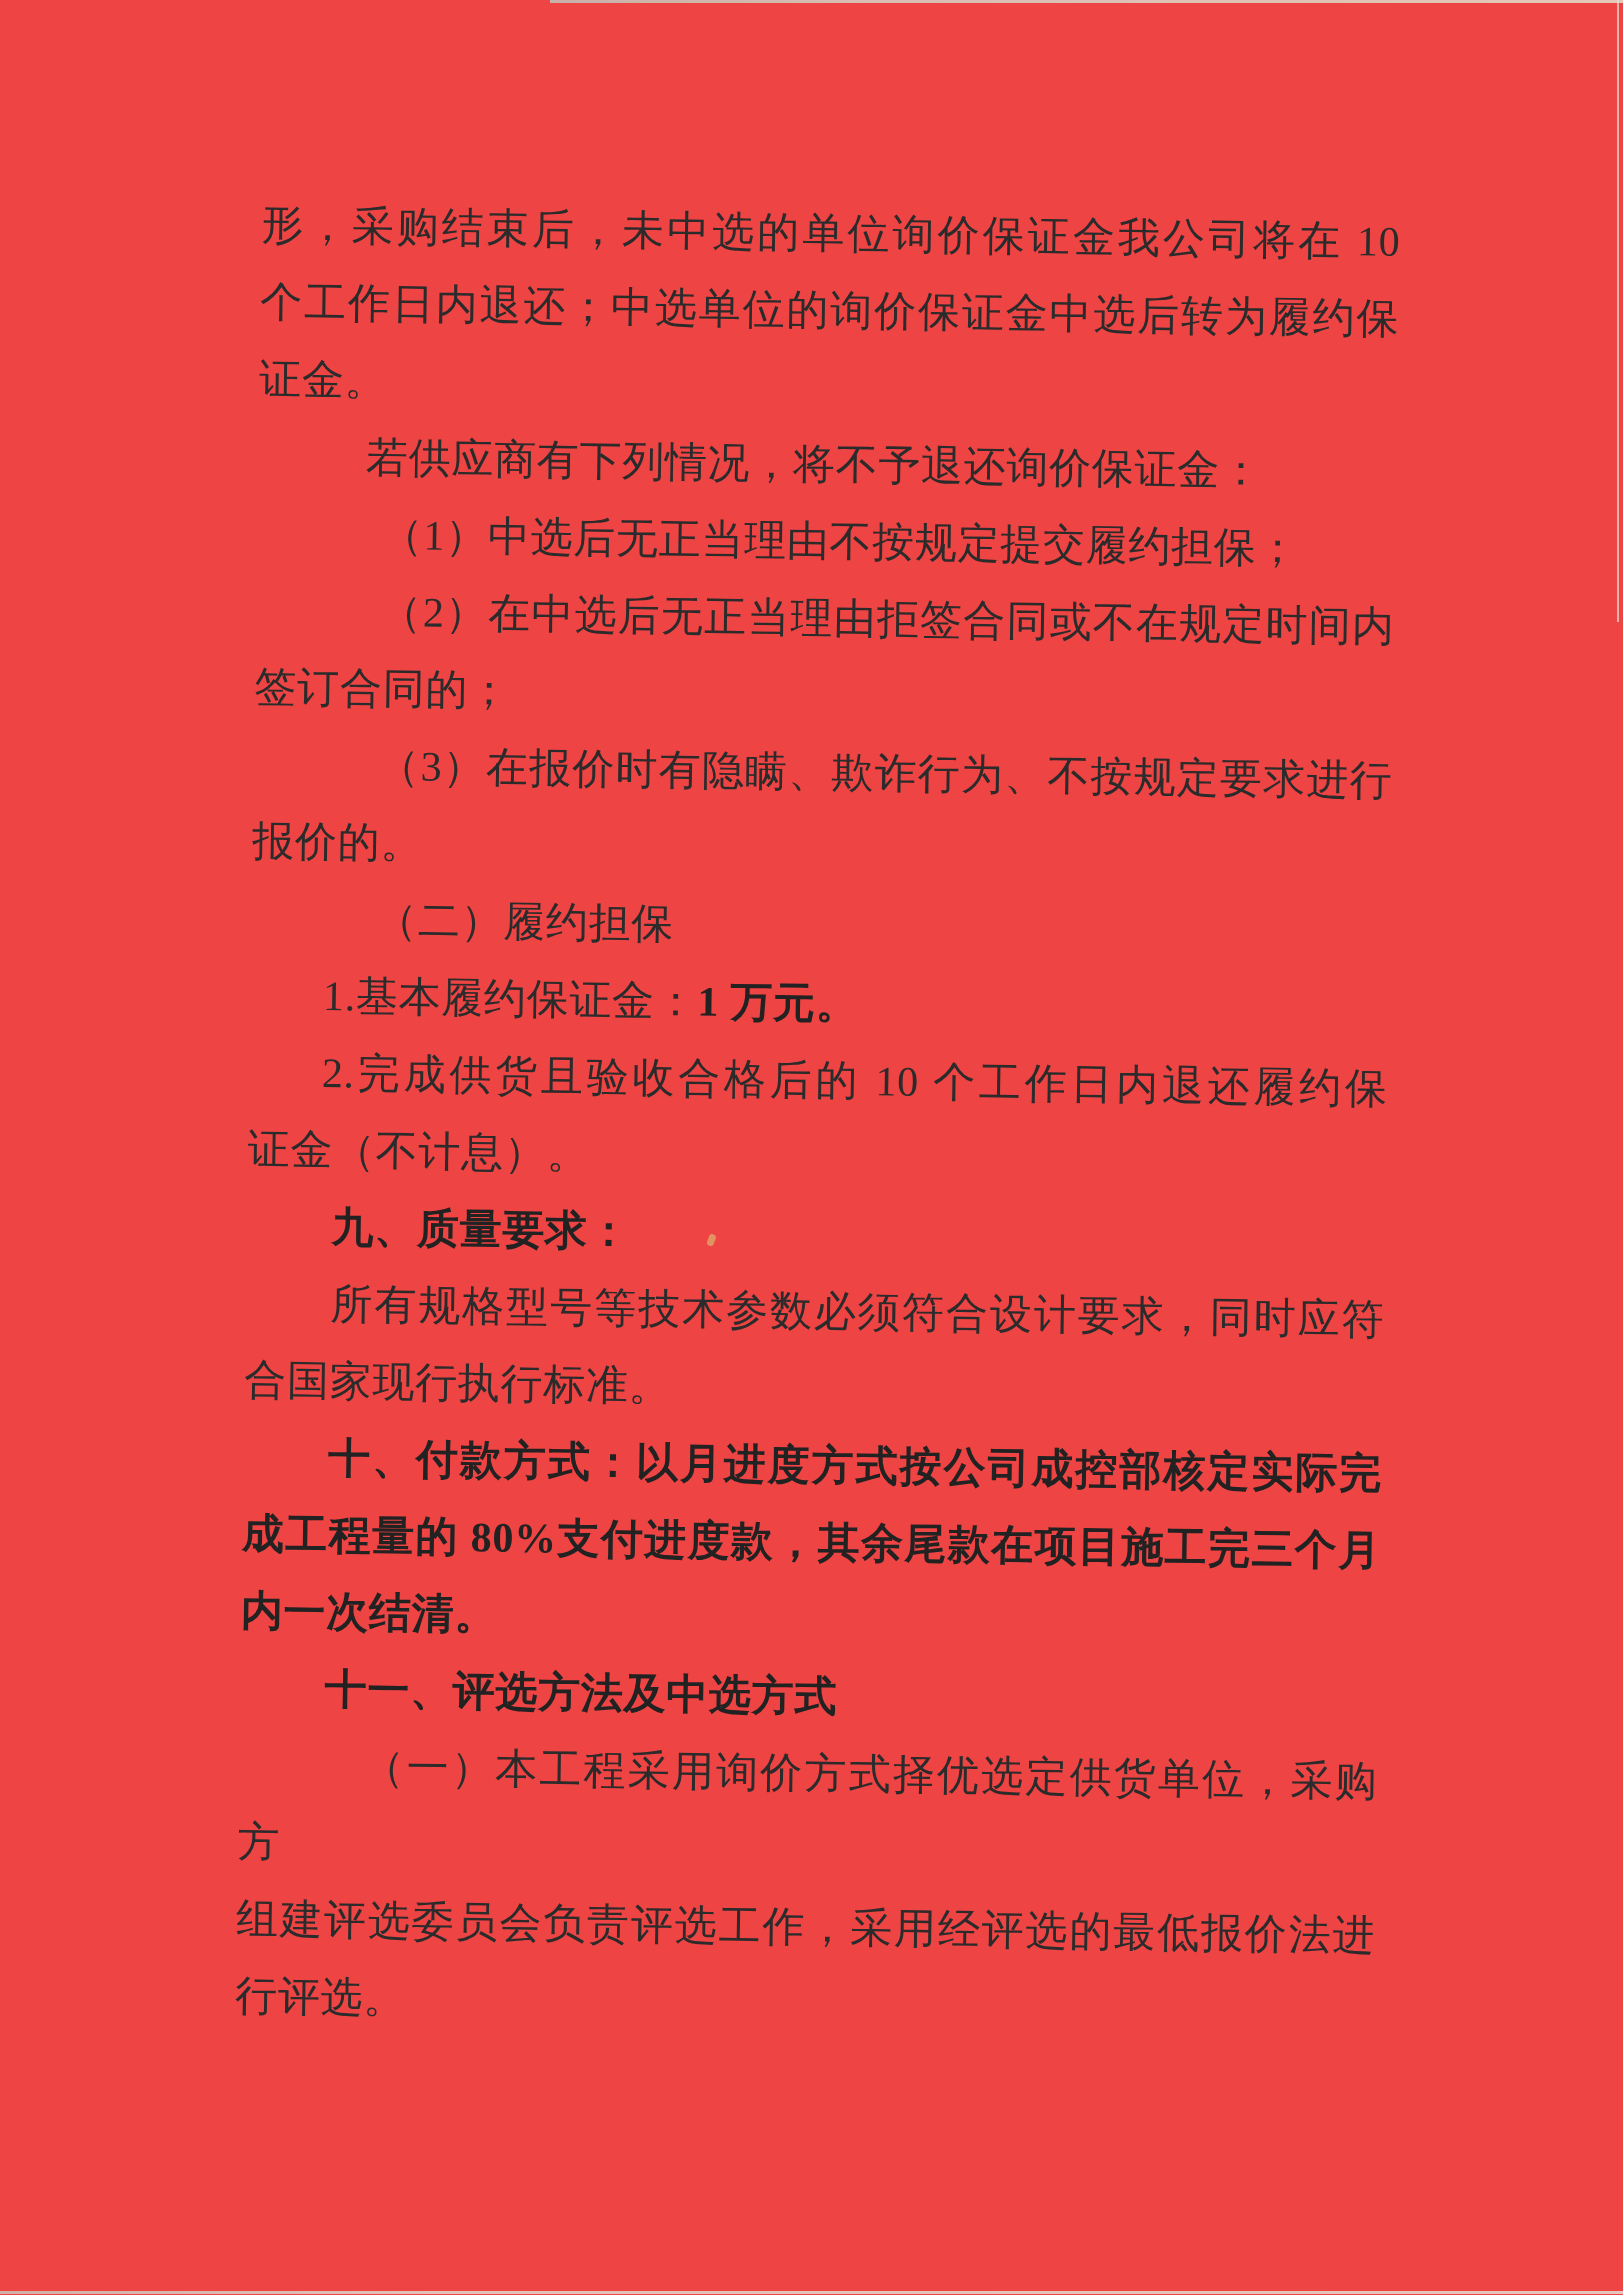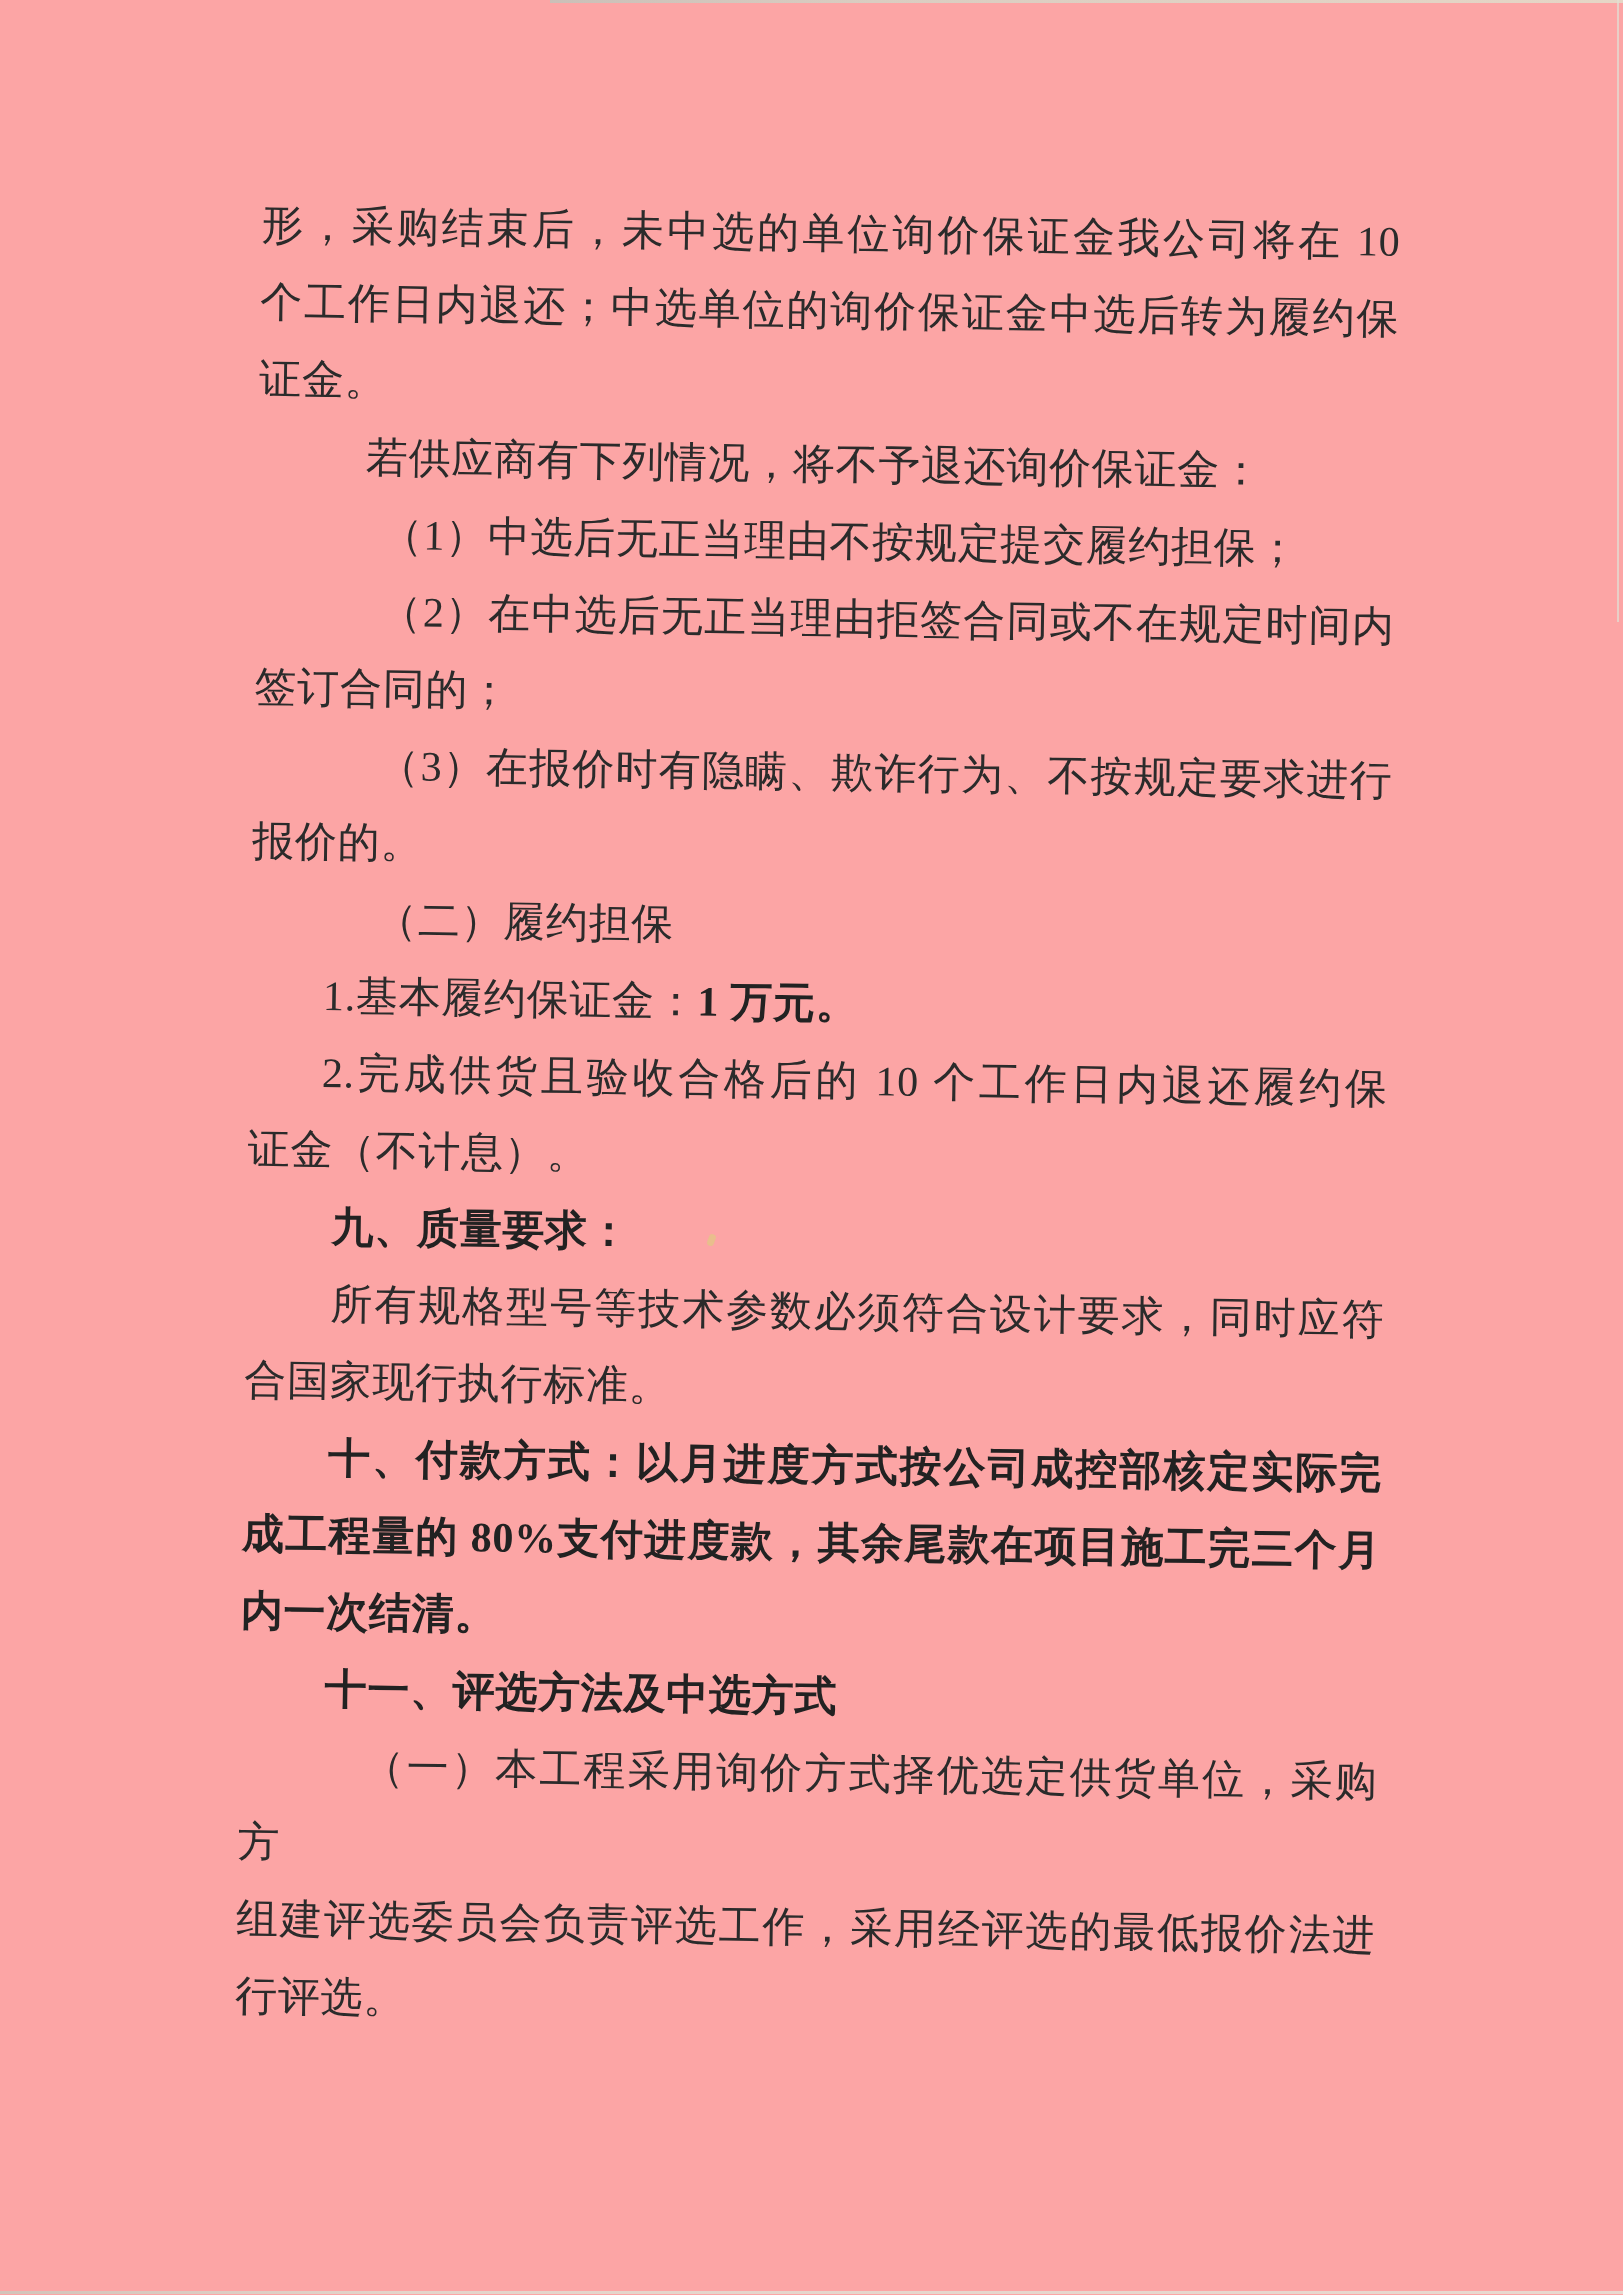--- a/index.html
+++ b/index.html
@@ -1,19 +1,19 @@
 <!DOCTYPE html>
 <html style="font-size:10.5px"><head>
 <meta charset="utf-8">
 <style>
   html,body{margin:0;padding:0;background:#9a9a9a;}
   .page{
     position:relative;
     width:1623px;height:2295px;
-    background:#fca5a5;
+    background:#ef4444;
     overflow:hidden;
     font-family:"Liberation Serif","DejaVu Serif",serif;
   }
   .text-block{
     position:absolute;
     left:262px;top:187px;
     width:1139px;
     transform:rotate(0.85deg);
     transform-origin:0 0;
     color:#2b2b2b;

